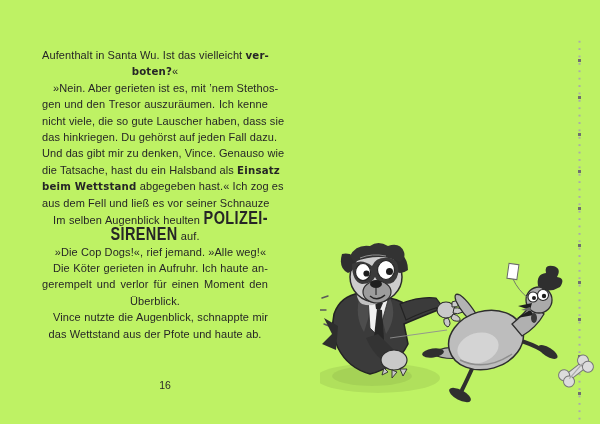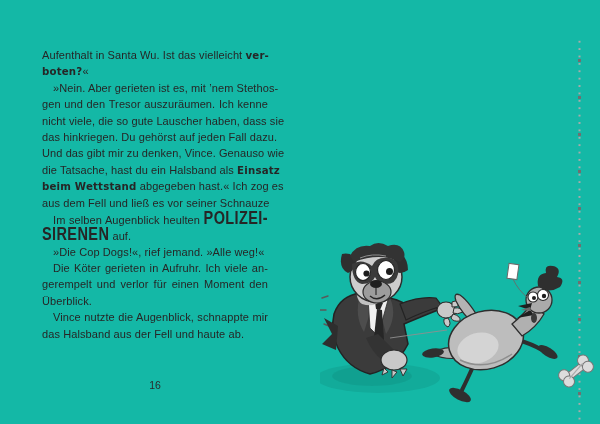--- a/index.html
+++ b/index.html
@@ -1,44 +1,44 @@
 <!DOCTYPE html>
 <html><head>
 <meta charset="utf-8">
 <style>
   html,body{margin:0;padding:0;}
   body{
     width:600px;height:424px;overflow:hidden;
     background:#ffffff;color:#262626;
     font-family:"Liberation Sans",sans-serif;
   }
-  .spread{position:relative;width:600px;height:424px;background:#14b8a6;}
+  .spread{position:relative;width:600px;height:424px;background:#bef264;}
   .page{position:absolute;top:0;height:424px;}
   .page-left{left:0;width:290px;}
   .page-right{left:290px;width:310px;}
   .col{position:absolute;top:47px;}
   #left-lines{left:42px;width:226px;}
   .ln{
     height:16.4px;line-height:16.4px;font-size:11px;
-    white-space:nowrap;text-align:left;letter-spacing:0.1px;
+    white-space:nowrap;text-align:center;letter-spacing:0.1px;
   }
   .ln.just{text-align:justify;text-align-last:justify;}
   .ln.ind{padding-left:11px;}
   .seg-n{font-family:"Liberation Sans",sans-serif;}
   .seg-b{
     font-family:"DejaVu Sans",sans-serif;font-weight:700;
     font-size:10.2px;letter-spacing:0.2px;
   }
   .seg-d{
     display:inline-block;font-family:"Liberation Sans",sans-serif;
     font-weight:700;font-size:14.5px;letter-spacing:0.4px;
     transform:scaleY(1.3);transform-origin:50% 80%;
   }
   .pagenum{
-    position:absolute;left:42px;width:226px;top:379px;
+    position:absolute;left:52px;width:226px;top:379px;
     text-align:center;font-size:10.5px;color:#2b2b2b;
   }
   .dotted-edge{
     position:absolute;left:286px;top:36px;width:7px;height:386px;
     background-image:
       radial-gradient(circle, #6f6f6f 1.6px, rgba(0,0,0,0) 2px),
       radial-gradient(circle, #ababab 0.9px, rgba(0,0,0,0) 1.3px);
     background-size:7px 37px, 7px 7.4px;
     background-position:center 6px, center 2px;
     background-repeat:repeat-y;
@@ -59,25 +59,25 @@
         <div class="ln just"><span class="seg-n">gen und den Tresor auszuräumen. Ich kenne</span></div>
         <div class="ln just"><span class="seg-n">nicht viele, die so gute Lauscher haben, dass sie</span></div>
         <div class="ln just"><span class="seg-n">das hinkriegen. Du gehörst auf jeden Fall dazu.</span></div>
         <div class="ln just"><span class="seg-n">Und das gibt mir zu denken, Vince. Genauso wie</span></div>
         <div class="ln just"><span class="seg-n">die Tatsache, hast du ein Halsband als </span><span class="seg-b">Einsatz</span></div>
         <div class="ln just"><span class="seg-b">beim Wettstand</span><span class="seg-n"> abgegeben hast.« Ich zog es</span></div>
         <div class="ln just"><span class="seg-n">aus dem Fell und ließ es vor seiner Schnauze</span></div>
         <div class="ln just ind"><span class="seg-n">Im selben Augenblick heulten </span><span class="seg-d">POLIZEI-</span></div>
         <div class="ln"><span class="seg-d">SIRENEN</span><span class="seg-n"> auf.</span></div>
         <div class="ln ind"><span class="seg-n">»Die Cop Dogs!«, rief jemand. »Alle weg!«</span></div>
-        <div class="ln just ind"><span class="seg-n">Die Köter gerieten in Aufruhr. Ich viele an-</span></div>
+        <div class="ln just ind"><span class="seg-n">Die Köter gerieten in Aufruhr. Ich haute an-</span></div>
         <div class="ln just"><span class="seg-n">gerempelt und verlor für einen Moment den</span></div>
         <div class="ln"><span class="seg-n">Überblick.</span></div>
         <div class="ln just ind"><span class="seg-n">Vince nutzte die Augenblick, schnappte mir</span></div>
-        <div class="ln"><span class="seg-n">das Halsband aus der Fell und haute ab.</span></div>
+        <div class="ln"><span class="seg-n">das Wettstand aus der Pfote und haute ab.</span></div>
       </div>
     <div class="pagenum">16</div>
   </div>
 
   <div class="page page-right">
 
     <div class="dotted-edge"></div>
 
     <div class="illus-wrap">
       <svg class="illus" viewBox="0 0 280 184">

